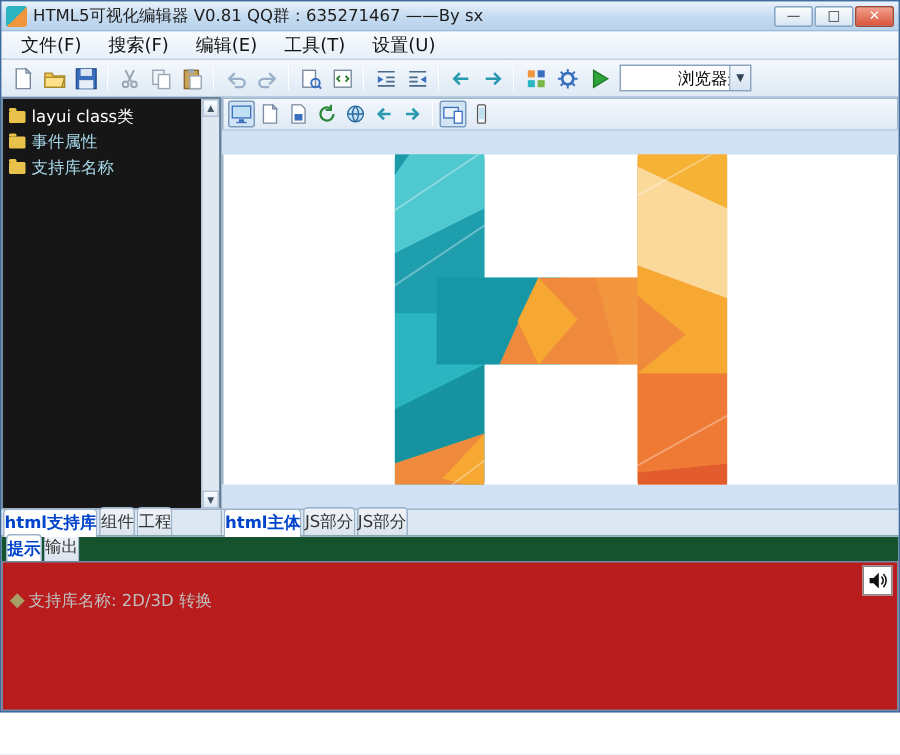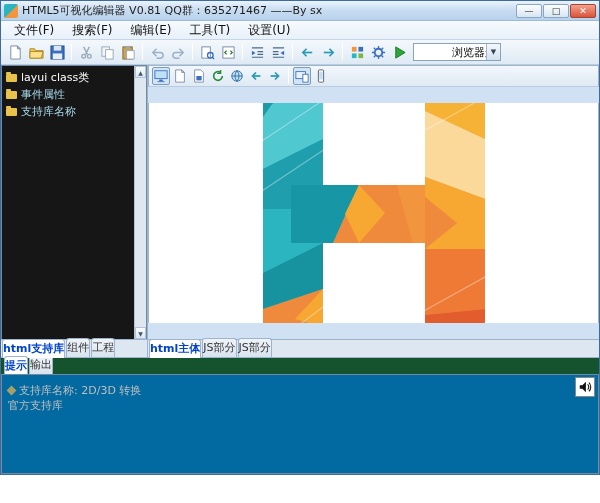--- a/index.html
+++ b/index.html
@@ -53,21 +53,21 @@
   .rightpanel { flex:1; display:flex; flex-direction:column; min-width:0;gap:16px; }
   .canvas-toolbar { height:22px; flex:0 0 22px; display:flex; align-items:center; gap:1px; padding:0 3px;
     background:linear-gradient(#f2f7fc,#e0eaf4); border:1px solid #9db4ca; border-bottom:1px solid #b9cce0; }
   .cbtn { width:18px; height:18px; display:flex; align-items:center; justify-content:center; border:1px solid transparent; border-radius:2px; }
   .cbtn.pressed { border-color:#7a9cc0; background:#d3e4f5; }
   .canvas { flex:1; background:#ffffff; border:1px solid #9db4ca; border-top:none; border-bottom:none;
     display:flex; align-items:center; justify-content:center; overflow:hidden; }
 
   
   .bottabs { height:17px; flex:0 0 17px; display:flex; align-items:flex-end; background:#14532d; padding-left:3px; border-top:1px solid #9db4ca; }
-  .output { flex:1; min-height:0; background:#0369a1; border:1px solid #6f8aa5; position:relative; padding:8px 6px; overflow:hidden; }
+  .output { flex:1; min-height:0; background:#b91c1c; border:1px solid #6f8aa5; position:relative; padding:18px 6px; overflow:hidden; }
   .outline { display:flex; align-items:center; gap:4px; color:#bfbfbf; font-size:11px; line-height:15px; white-space:nowrap; }
   .diamond { width:7px; height:7px; background:#a7a066; transform:rotate(45deg); flex:0 0 7px; }
   .speaker-box { position:absolute; top:2px; right:3px; width:20px; height:20px; background:#fff; border:1px solid #888;
     display:flex; align-items:center; justify-content:center; }
 
   svg.ic { display:block; }
 </style>
 </head>
 <body>
 
@@ -351,23 +351,20 @@
 
   <div class="bottabs">
     <span class="tab active">提示</span>
     <span class="tab">输出</span>
   </div>
   <div class="output" style="flex:0 0 100px;">
     <div class="outline">
       <span class="diamond"></span>
       <span>支持库名称: 2D/3D 转换</span>
     </div>
-    <div class="outline">
-      <span>官方支持库</span>
-    </div>
     <div class="speaker-box">
       <svg class="ic" width="14" height="14" viewBox="0 0 16 16">
         <polygon points="2,6 5,6 9,2 9,14 5,10 2,10" fill="#111"></polygon>
         <path d="M11 5a4 4 0 0 1 0 6M12.5 3a7 7 0 0 1 0 10" fill="none" stroke="#111" stroke-width="1.2"></path>
       </svg>
     </div>
   </div>
 
 </div>
 

